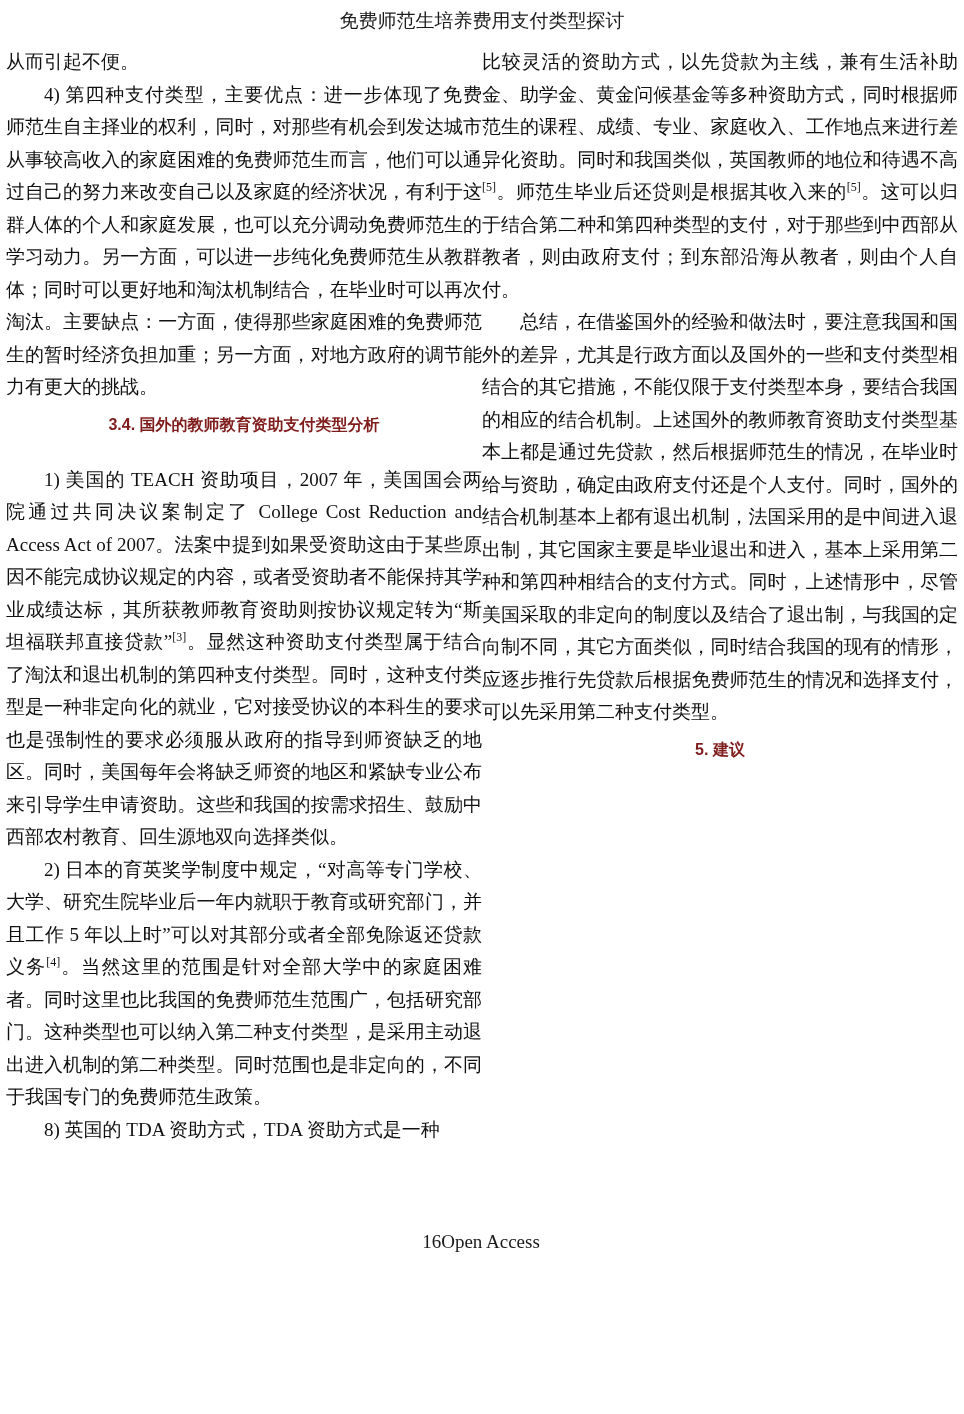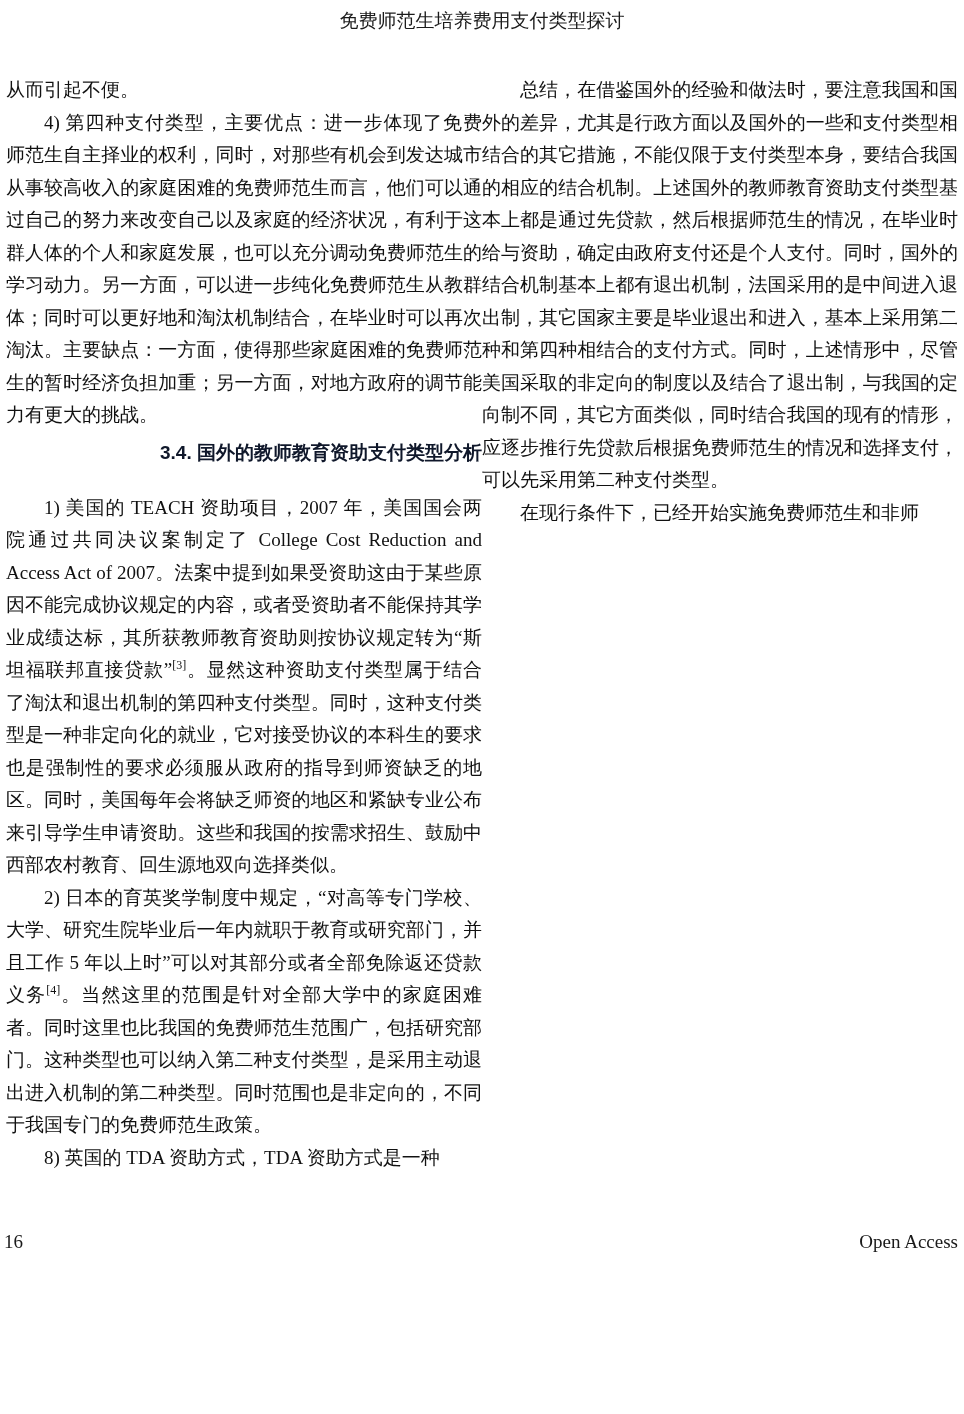--- a/index.html
+++ b/index.html
@@ -23,21 +23,21 @@
   .header-title {
     padding-top: 8px;
     text-align: center;
     font-size: 19px;
     line-height: 26px;
     font-weight: 400;
     color: #1a1a1a;
   }
   .columns {
     display: flex;
-    margin: 40px 6px 0 6px;
+    margin: 12px 6px 0 6px;
   }
   .column {
     flex: 1 1 0;
     min-width: 0;
     font-size: 19px;
     line-height: 32.5px;
     text-align: justify;
     color: #111111;
   }
   p.para {
@@ -45,36 +45,36 @@
   }
   p.para.indent {
     text-indent: 2em;
   }
   sup.citation {
     font-size: 12px;
     line-height: 0;
     vertical-align: super;
   }
   h2.section-heading {
-    font-size: 19px;
+    font-size: 16px;
     line-height: 30px;
     margin: 6px 0 24px 0;
     font-weight: 700;
-    text-align: right;
+    text-align: center;
     text-indent: 0;
     font-family: "Liberation Sans", "DejaVu Sans", sans-serif;
-    color: #0f172a;
+    color: #7f1d1d;
   }
   .footer {
     position: absolute;
     left: 4px;
     right: 6px;
     bottom: 8px;
     display: flex;
-    justify-content: space-between;
+    justify-content: center;
     align-items: baseline;
     font-size: 19px;
     line-height: 24px;
     color: #1a1a1a;
   }
 </style>
 </head>
 <body>
 
 <div class="page">
@@ -84,22 +84,23 @@
   <div class="columns">
     <div class="column">
         <p class="para"><span>从而引起不便。</span></p>
         <p class="para indent"><span>4) 第四种支付类型，主要优点：进一步体现了免费师范生自主择业的权利，同时，对那些有机会到发达城市从事较高收入的家庭困难的免费师范生而言，他们可以通过自己的努力来改变自己以及家庭的经济状况，有利于这群人体的个人和家庭发展，也可以充分调动免费师范生的学习动力。另一方面，可以进一步纯化免费师范生从教群体；同时可以更好地和淘汰机制结合，在毕业时可以再次淘汰。主要缺点：一方面，使得那些家庭困难的免费师范生的暂时经济负担加重；另一方面，对地方政府的调节能力有更大的挑战。</span></p>
         <h2 class="section-heading">3.4. 国外的教师教育资助支付类型分析</h2>
         <p class="para indent"><span>1) 美国的 TEACH 资助项目，2007 年，美国国会两院通过共同决议案制定了 College Cost Reduction and Access Act of 2007。法案中提到如果受资助这由于某些原因不能完成协议规定的内容，或者受资助者不能保持其学业成绩达标，其所获教师教育资助则按协议规定转为“斯坦福联邦直接贷款”</span><sup class="citation">[3]</sup><span>。显然这种资助支付类型属于结合了淘汰和退出机制的第四种支付类型。同时，这种支付类型是一种非定向化的就业，它对接受协议的本科生的要求也是强制性的要求必须服从政府的指导到师资缺乏的地区。同时，美国每年会将缺乏师资的地区和紧缺专业公布来引导学生申请资助。这些和我国的按需求招生、鼓励中西部农村教育、回生源地双向选择类似。</span></p>
         <p class="para indent"><span>2) 日本的育英奖学制度中规定，“对高等专门学校、大学、研究生院毕业后一年内就职于教育或研究部门，并且工作 5 年以上时”可以对其部分或者全部免除返还贷款义务</span><sup class="citation">[4]</sup><span>。当然这里的范围是针对全部大学中的家庭困难者。同时这里也比我国的免费师范生范围广，包括研究部门。这种类型也可以纳入第二种支付类型，是采用主动退出进入机制的第二种类型。同时范围也是非定向的，不同于我国专门的免费师范生政策。</span></p>
         <p class="para indent"><span>8) 英国的 TDA 资助方式，TDA 资助方式是一种</span></p>
       </div>
     <div class="column">
+        <p class="para"><span>比较灵活的资助方式，以先贷款为主线，兼有生活补助金、助学金、黄金问候基金等多种资助方式，同时根据师范生的课程、成绩、专业、家庭收入、工作地点来进行差异化资助。同时和我国类似，英国教师的地位和待遇不高</span><sup class="citation">[5]</sup><span>。师范生毕业后还贷则是根据其收入来的</span><sup class="citation">[5]</sup><span>。这可以归于结合第二种和第四种类型的支付，对于那些到中西部从教者，则由政府支付；到东部沿海从教者，则由个人自付。</span></p>
         <p class="para indent"><span>总结，在借鉴国外的经验和做法时，要注意我国和国外的差异，尤其是行政方面以及国外的一些和支付类型相结合的其它措施，不能仅限于支付类型本身，要结合我国的相应的结合机制。上述国外的教师教育资助支付类型基本上都是通过先贷款，然后根据师范生的情况，在毕业时给与资助，确定由政府支付还是个人支付。同时，国外的结合机制基本上都有退出机制，法国采用的是中间进入退出制，其它国家主要是毕业退出和进入，基本上采用第二种和第四种相结合的支付方式。同时，上述情形中，尽管美国采取的非定向的制度以及结合了退出制，与我国的定向制不同，其它方面类似，同时结合我国的现有的情形，应逐步推行先贷款后根据免费师范生的情况和选择支付，可以先采用第二种支付类型。</span></p>
-        <p class="para indent"><span>在现行条件下，已经开始实施免费师范生和非师</span></p>
+        <h2 class="section-heading">5. 建议</h2>
       </div>
   </div>
 
   <div class="footer">
     <span>16</span>
     <span>Open Access</span>
   </div>
 
 </div>
 

